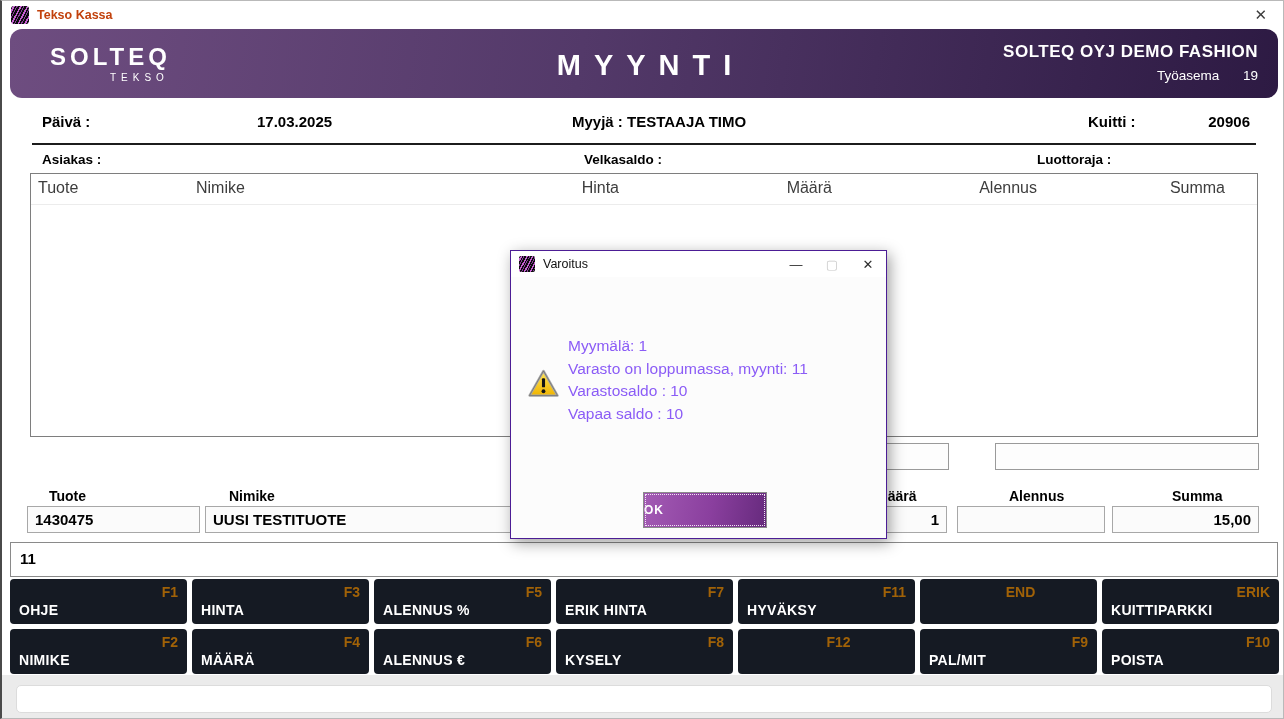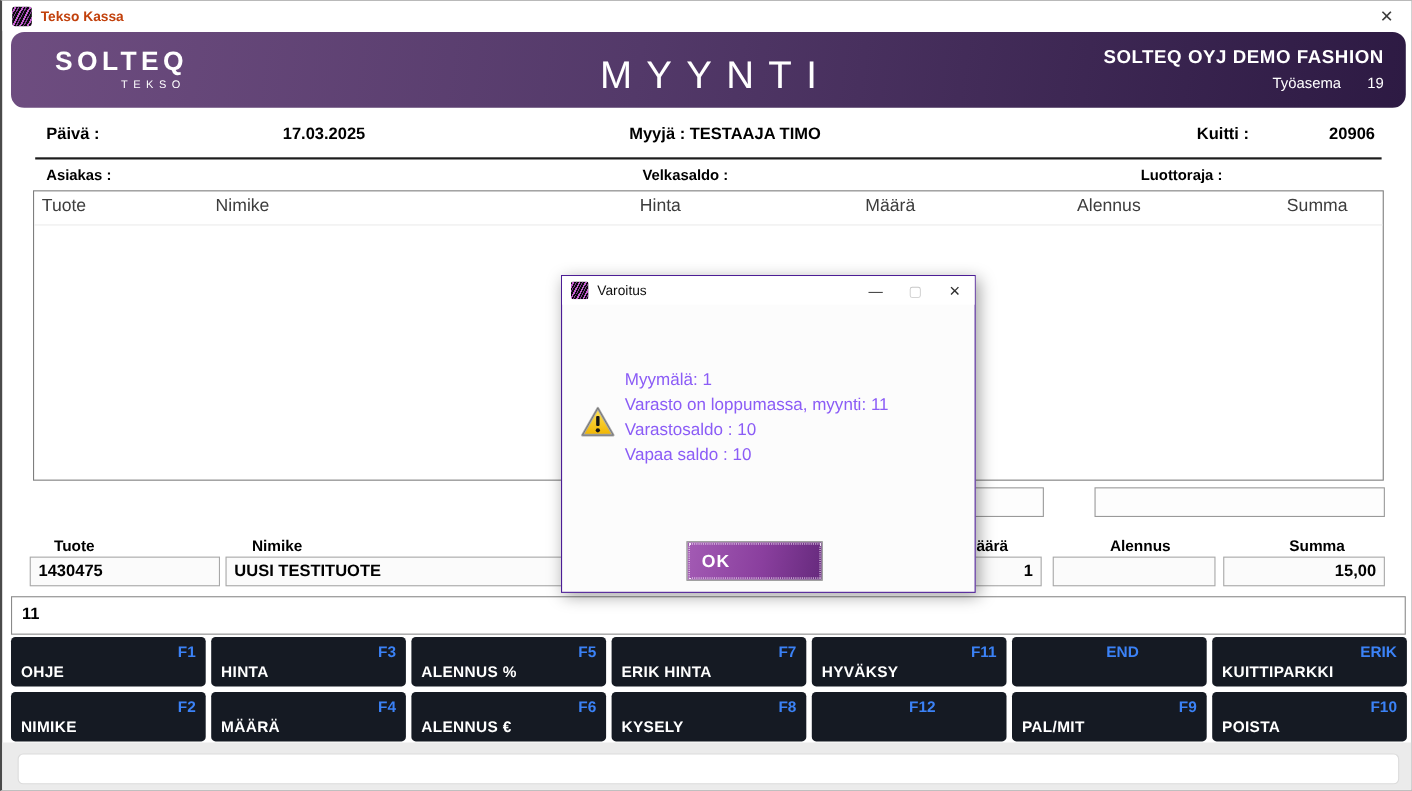--- a/index.html
+++ b/index.html
@@ -17,21 +17,21 @@
   .titlebar .title-text { margin-left:8px; font-size:12.5px; color:#c2410c;font-weight:bold; }
   .titlebar .close-x { margin-left:auto; padding:0 16px; font-size:15px; color:#3c3c3c; cursor:pointer; }
 
   
   .header { position:absolute; left:8px; top:28px; width:1268px; height:69px; border-radius:12px;
             background:linear-gradient(98deg,#6e4d80 0%,#533969 45%,#2d1a43 100%); color:#fff; }
   .logo { position:absolute; left:40px; top:14px; text-align:right; }
   .logo-main { font-size:24px; font-weight:bold; letter-spacing:4px; }
   .logo-sub { font-size:10px; letter-spacing:5px; margin-top:1px; margin-right:2px; }
   .header-title { position:absolute; left:0; top:20px; width:100%; text-align:center;
-                  font-size:35px; font-weight:normal; letter-spacing:13px; text-indent:13px; }
+                  font-size:29px; font-weight:bold; letter-spacing:13px; text-indent:13px; }
   .header-right { position:absolute; right:20px; top:13px; text-align:right; }
   .store-name { font-size:17px; font-weight:bold; letter-spacing:.5px; }
   .ws-line { font-size:13.5px; margin-top:6px; }
   .ws-line .ws-val { display:inline-block; margin-left:20px; }
 
   
   .lab { position:absolute; font-weight:bold; color:#000; }
   .f15 { font-size:15px; }
   .f13 { font-size:13.5px; }
   .hline { position:absolute; left:30px; top:142px; width:1224px; height:2px; background:#1c1c1c; }
@@ -50,46 +50,46 @@
   .fld.right { text-align:right; }
 
   .qty-bar { position:absolute; left:8px; top:541px; width:1268px; height:35px; background:#fff;
              border:1px solid #8a8a8a; font-size:15px; font-weight:bold; padding:7px 9px; }
 
   
   .fkeys { position:absolute; left:8px; width:1269px; display:grid; grid-template-columns:repeat(7,1fr); gap:5px; }
   .row1 { top:578px; } .row2 { top:628px; }
   .fkey { position:relative; height:45px; background:#151a23; border-radius:4px; cursor:pointer; }
   .fkey .lbl { position:absolute; left:9px; bottom:6px; color:#fff; font-weight:bold; font-size:14px; letter-spacing:.3px; }
-  .fkey .key { position:absolute; right:9px; top:5px; color:#3b82f6; font-weight:bold; font-size:14px;padding-left:24px; }
+  .fkey .key { position:absolute; right:9px; top:5px; color:#a16207; font-weight:bold; font-size:14px;padding-left:24px; }
   .fkey.center .key { right:auto; left:0; width:100%; text-align:center; }
 
   
   .bottom-strip { position:absolute; left:0; top:674px; width:100%; height:45px; background:#ebebeb; }
   .bottom-input { position:absolute; left:14px; top:10px; width:1256px; height:28px; background:#fff;
                   border:1px solid #dcdcdc; border-radius:5px; }
 
   
   .dialog { position:absolute; left:508px; top:249px; width:377px; height:289px; background:#fcfcfc;
             border:1px solid #4c1d95; box-shadow:3px 4px 14px rgba(0,0,0,.38); z-index:10; }
   .dlg-titlebar { height:26px; background:#fff; display:flex; align-items:center; padding-left:8px; }
   .dlg-icon { width:16px; height:16px; border-radius:2px; background:#0c0c0e;
               background-image:repeating-linear-gradient(118deg,transparent 0 1.6px,#c55fd0 1.6px 3px,transparent 3px 4.2px,#8a3d9a 4.2px 5px); }
   .dlg-title { margin-left:8px; font-size:12.5px; color:#101010; }
   .dlg-controls { margin-left:auto; display:flex; height:100%; }
   .dlg-ctl { width:36px; display:flex; align-items:center; justify-content:center; font-size:13px; color:#2e2e2e; cursor:pointer; }
   .dlg-ctl.disabled { color:#c9c9c9; cursor:default; }
   .dlg-line1 { position:absolute; left:57px; top:40px; font-size:15.5px; color:#1c1c1c; }
   .dlg-lines { position:absolute; left:57px; top:84px; font-size:15.5px; color:#8b5cf6; line-height:22.6px; }
   .warn-icon { position:absolute; left:17px; top:118px; width:31px; height:29px; }
-  .ok-btn { position:absolute; left:113px; top:241px; width:124px; height:36px;
+  .ok-btn { position:absolute; left:132px; top:241px; width:124px; height:36px;
             background:linear-gradient(100deg,#a35bb4 0%,#8a3f9e 55%,#662a7d 100%);
             border:1px solid #8a8a8a; outline:1px dotted #f2e6f5; outline-offset:-3px;
-            color:#fff; font-weight:bold; font-size:16px; letter-spacing:1px;
-            text-align:left; padding-left:13px; line-height:33px; cursor:pointer; }
+            color:#fff; font-weight:bold; font-size:12px; letter-spacing:1px;
+            text-align:left; line-height:33px; cursor:pointer; }
 </style>
 </head>
 <body>
 
 <div class="window">
 
   <div class="titlebar">
     <div class="app-icon"></div>
     <span class="title-text">Tekso Kassa</span>
     <span class="close-x">✕</span>

